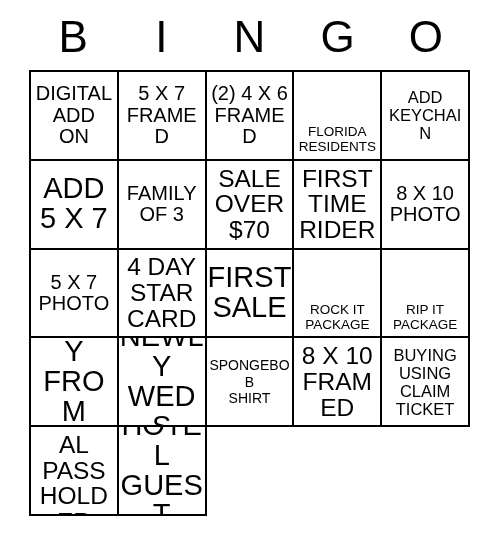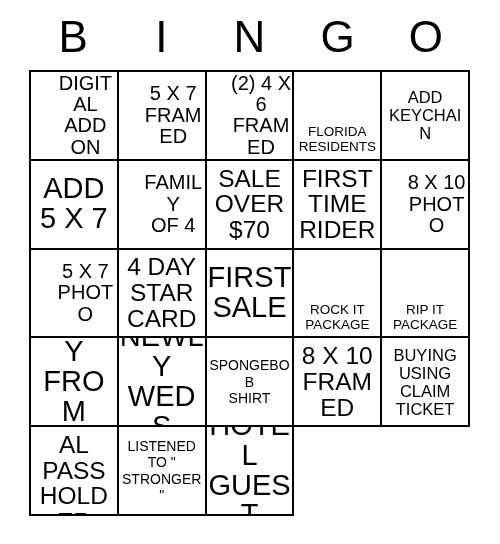--- a/index.html
+++ b/index.html
@@ -70,21 +70,21 @@
     display: block;
     width: 100%;
     line-height: 1.04;
     white-space: pre-line;
     word-break: break-word;
   }
   
   .cell[data-size="xs"]  .cell-text { font-size: 14px;   line-height: 1.18; }
   .cell[data-size="s"]   .cell-text { font-size: 13.5px; line-height: 1.14; margin-top: 48px; }
   .cell[data-size="m"]   .cell-text { font-size: 16.5px; line-height: 1.10; }
-  .cell[data-size="l"]   .cell-text { font-size: 20px;   line-height: 1.07; padding-left: 23px; }
+  .cell[data-size="l"]   .cell-text { font-size: 20px;   line-height: 1.07; }
   .cell[data-size="xl"]  .cell-text { font-size: 24.5px; line-height: 1.05; }
   .cell[data-size="xxl"] .cell-text { font-size: 29px;   line-height: 1.03; }
   .cell[data-size="huge"].cell-text,
   .cell[data-size="huge"] .cell-text { font-size: 34px;  line-height: 1.02; }
 </style>
 </head>
 <body>
 
 <div id="card">
 
@@ -119,21 +119,21 @@
         <span class="cell-text">ADD
 KEYCHAIN</span>
       </div>
 
     <div class="cell" data-size="xxl">
         <span class="cell-text">ADD
 5 X 7</span>
       </div>
     <div class="cell" data-size="l">
         <span class="cell-text">FAMILY
-OF 4</span>
+OF 3</span>
       </div>
     <div class="cell" data-size="xl">
         <span class="cell-text">SALE
 OVER
 $70</span>
       </div>
     <div class="cell" data-size="xl">
         <span class="cell-text">FIRST
 TIME
 RIDER</span>
@@ -187,24 +187,19 @@
         <span class="cell-text">BUYING
 USING
 CLAIM
 TICKET</span>
       </div>
     <div class="cell" data-size="xl">
         <span class="cell-text">ANNUAL
 PASS
 HOLDER</span>
       </div>
-    <div class="cell" data-size="xs">
-        <span class="cell-text">LISTENED
-TO "
-STRONGER"</span>
-      </div>
     <div class="cell" data-size="xxl">
         <span class="cell-text">HOTEL
 GUEST</span>
       </div>
 
   </div>
 </div>
 
 </body></html>

